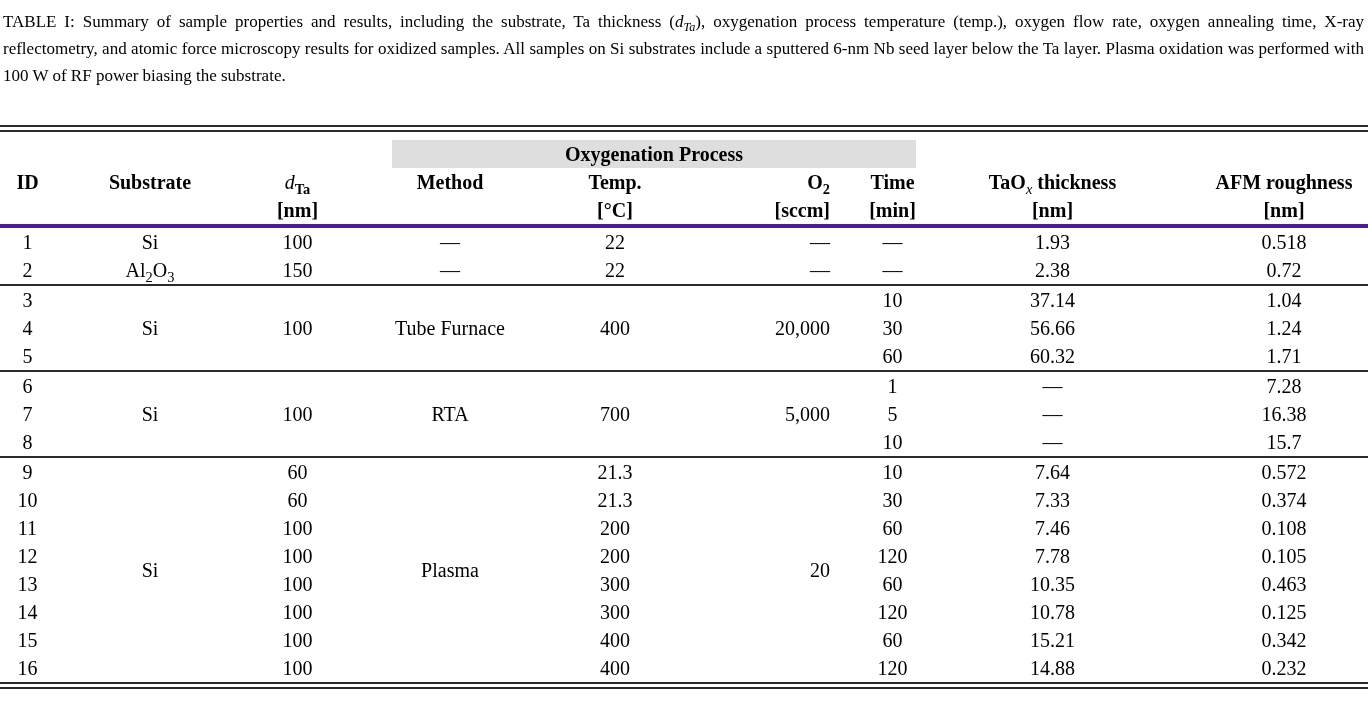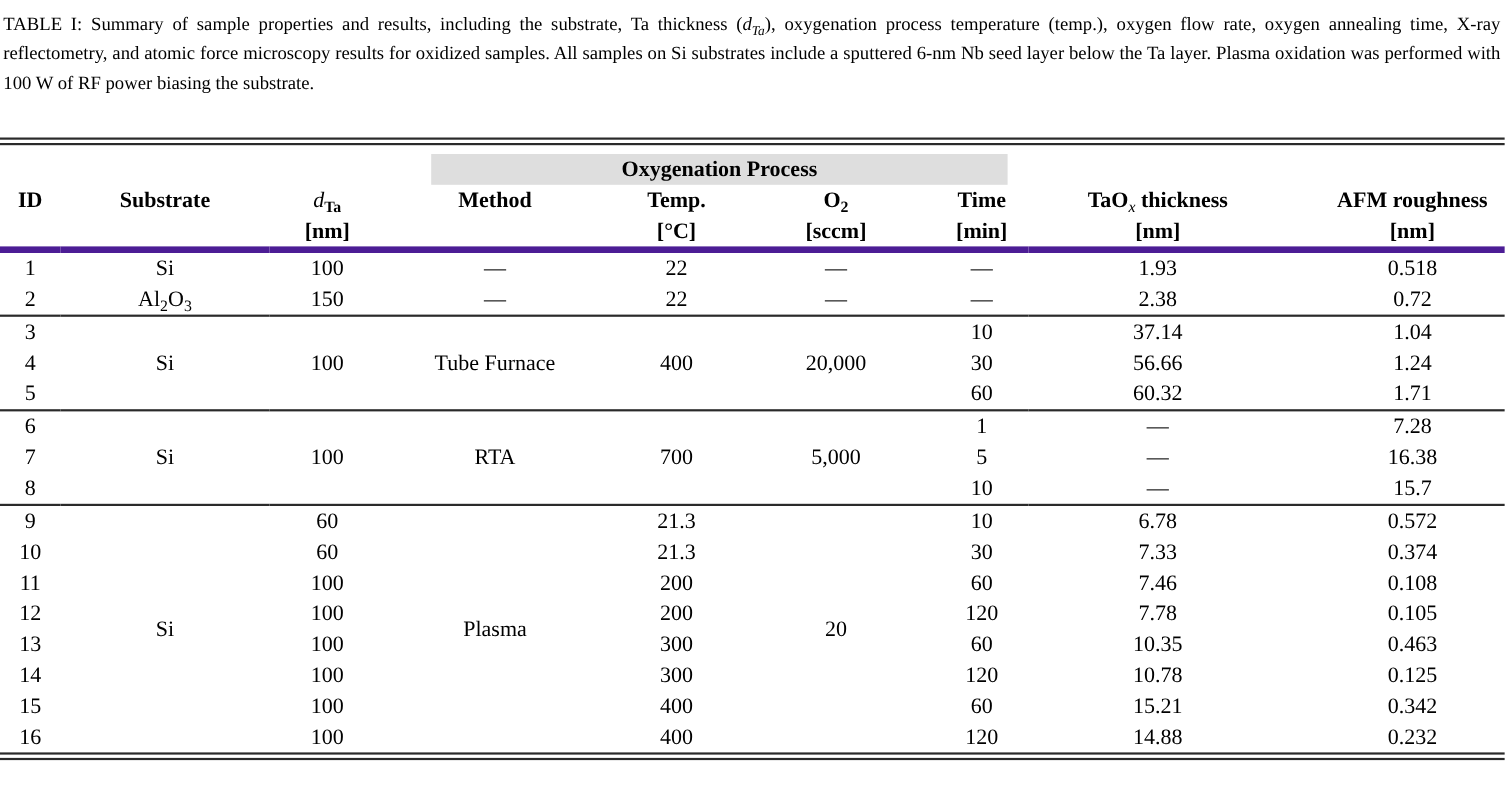--- a/index.html
+++ b/index.html
@@ -49,25 +49,25 @@
   thead th { font-weight: bold; }
   tr.span-row th { height: 36px; vertical-align: bottom; }
   .gray-band {
     background: #dedede;
     height: 28px;
     line-height: 28px;
     width: 524px;
     margin-left: 42px;
     font-weight: bold;
   }
-  tr.unit-row th { border-bottom: 6px solid #4c1d95; }
+  tr.unit-row th { border-bottom: 4px solid #4c1d95; }
   tr.grp td { border-top: 2px solid #2a2a2a; }
   .col-afm { padding-left: 30px; margin-top: 26px; }
   .col-time { padding-left: 20px; }
-  .col-o2 { padding-left: 10px; }
+  .col-o2 { padding-left: 10px; text-align: right; }
 </style>
 </head>
 <body>
 
 <div class="page">
 
   <p class="caption"><span>TABLE I: Summary of sample properties and results, including the substrate, Ta thickness (</span><i class="var">d</i><sub><i class="var">Ta</i></sub><span>), oxygenation process temperature (temp.), oxygen flow rate, oxygen annealing time, X-ray reflectometry, and atomic force microscopy results for oxidized samples. All samples on Si substrates include a sputtered 6-nm Nb seed layer below the Ta layer. Plasma oxidation was performed with 100 W of RF power biasing the substrate.</span></p>
 
   <div class="double-rule top-rule"></div>
 
@@ -191,21 +191,21 @@
       </tr>
 
       <tr class="grp">
         <td>9</td>
         <td rowspan="8">Si</td>
         <td>60</td>
         <td rowspan="8">Plasma</td>
         <td>21.3</td>
         <td rowspan="8" class="col-o2">20</td>
         <td class="col-time">10</td>
-        <td>6.78</td>
+        <td>7.64</td>
         <td class="col-afm">0.572</td>
       </tr>
       <tr>
         <td>10</td>
         <td>60</td>
         <td>21.3</td>
         <td class="col-time">30</td>
         <td>7.33</td>
         <td class="col-afm">0.374</td>
       </tr>

